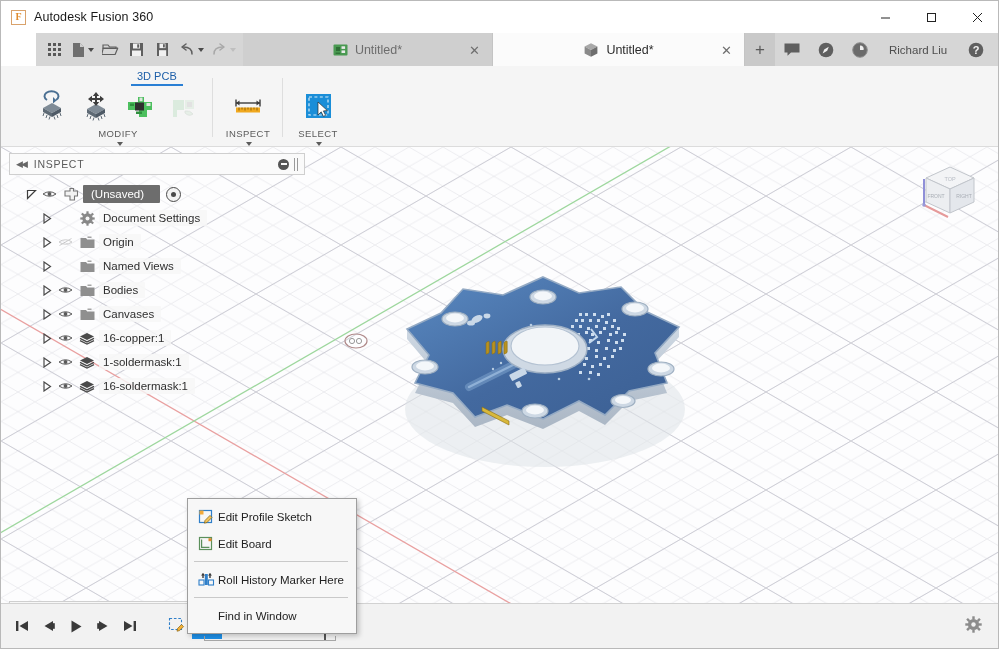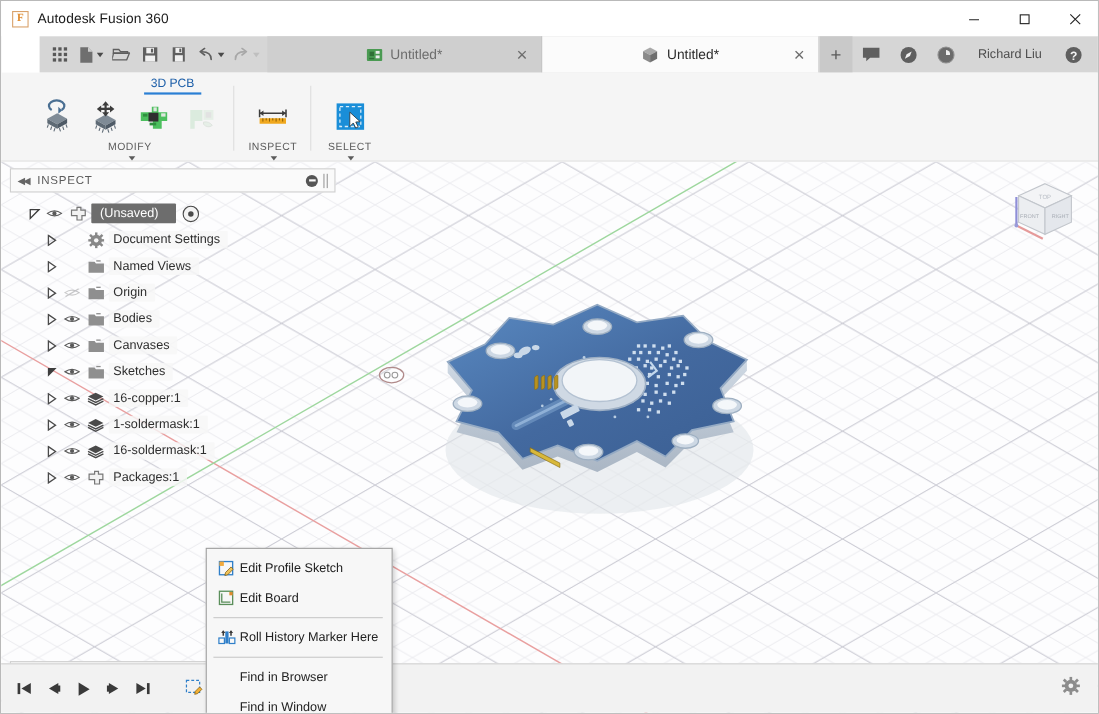--- a/index.html
+++ b/index.html
@@ -751,113 +751,93 @@
           </span>
           <span class="tname">Document Settings</span>
         </div>
 
         <div class="trow" style="padding-left:30px">
           <span class="tarrow">
             <svg width="10" height="11" viewBox="0 0 10 11">
                 <path d="M2 1 L8.5 5.5 L2 10 Z" fill="none" stroke="#4a4a4a" stroke-width="1.2"></path>
               </svg>
           </span>
+          <span class="teye off">
+            <svg width="15" height="10" viewBox="0 0 15 10">
+                <path d="M1 5 Q7.5 0.5 14 5 Q7.5 9.5 1 5 Z" fill="none" stroke="#5a5a5a" stroke-width="1"></path>
+                <line x1="1.5" y1="8.5" x2="13.5" y2="1.5" stroke="#5a5a5a" stroke-width="1"></line>
+              </svg>
+          </span>
+          <span class="ticon">
+            <svg width="15" height="13" viewBox="0 0 15 13">
+                <path d="M0.5 2 h5.5 l1.2 1.6 h7.3 v8.4 h-14 z" fill="#8f8f8f"></path>
+                <rect x="7.5" y="0.6" width="4" height="1.2" fill="#8f8f8f"></rect>
+              </svg>
+          </span>
+          <span class="tname">Origin</span>
+        </div>
+
+        <div class="trow" style="padding-left:30px">
+          <span class="tarrow">
+            <svg width="10" height="11" viewBox="0 0 10 11">
+                <path d="M2 1 L8.5 5.5 L2 10 Z" fill="none" stroke="#4a4a4a" stroke-width="1.2"></path>
+              </svg>
+          </span>
           <span class="teye"></span>
           <span class="ticon">
             <svg width="15" height="13" viewBox="0 0 15 13">
                 <path d="M0.5 2 h5.5 l1.2 1.6 h7.3 v8.4 h-14 z" fill="#8f8f8f"></path>
                 <rect x="7.5" y="0.6" width="4" height="1.2" fill="#8f8f8f"></rect>
               </svg>
           </span>
           <span class="tname">Named Views</span>
         </div>
 
         <div class="trow" style="padding-left:30px">
           <span class="tarrow">
             <svg width="10" height="11" viewBox="0 0 10 11">
                 <path d="M2 1 L8.5 5.5 L2 10 Z" fill="none" stroke="#4a4a4a" stroke-width="1.2"></path>
               </svg>
           </span>
-          <span class="teye off">
+          <span class="teye">
             <svg width="15" height="10" viewBox="0 0 15 10">
                 <path d="M1 5 Q7.5 0.5 14 5 Q7.5 9.5 1 5 Z" fill="none" stroke="#5a5a5a" stroke-width="1"></path>
-                <line x1="1.5" y1="8.5" x2="13.5" y2="1.5" stroke="#5a5a5a" stroke-width="1"></line>
+                <circle cx="7.5" cy="5" r="1.9" fill="#5a5a5a"></circle>
               </svg>
           </span>
           <span class="ticon">
             <svg width="15" height="13" viewBox="0 0 15 13">
                 <path d="M0.5 2 h5.5 l1.2 1.6 h7.3 v8.4 h-14 z" fill="#8f8f8f"></path>
                 <rect x="7.5" y="0.6" width="4" height="1.2" fill="#8f8f8f"></rect>
               </svg>
           </span>
-          <span class="tname">Origin</span>
+          <span class="tname">Bodies</span>
         </div>
 
         <div class="trow" style="padding-left:30px">
           <span class="tarrow">
             <svg width="10" height="11" viewBox="0 0 10 11">
                 <path d="M2 1 L8.5 5.5 L2 10 Z" fill="none" stroke="#4a4a4a" stroke-width="1.2"></path>
               </svg>
           </span>
           <span class="teye">
             <svg width="15" height="10" viewBox="0 0 15 10">
                 <path d="M1 5 Q7.5 0.5 14 5 Q7.5 9.5 1 5 Z" fill="none" stroke="#5a5a5a" stroke-width="1"></path>
                 <circle cx="7.5" cy="5" r="1.9" fill="#5a5a5a"></circle>
               </svg>
           </span>
           <span class="ticon">
             <svg width="15" height="13" viewBox="0 0 15 13">
                 <path d="M0.5 2 h5.5 l1.2 1.6 h7.3 v8.4 h-14 z" fill="#8f8f8f"></path>
                 <rect x="7.5" y="0.6" width="4" height="1.2" fill="#8f8f8f"></rect>
               </svg>
           </span>
-          <span class="tname">Bodies</span>
-        </div>
-
-        <div class="trow" style="padding-left:30px">
-          <span class="tarrow">
-            <svg width="10" height="11" viewBox="0 0 10 11">
-                <path d="M2 1 L8.5 5.5 L2 10 Z" fill="none" stroke="#4a4a4a" stroke-width="1.2"></path>
-              </svg>
-          </span>
-          <span class="teye">
-            <svg width="15" height="10" viewBox="0 0 15 10">
-                <path d="M1 5 Q7.5 0.5 14 5 Q7.5 9.5 1 5 Z" fill="none" stroke="#5a5a5a" stroke-width="1"></path>
-                <circle cx="7.5" cy="5" r="1.9" fill="#5a5a5a"></circle>
-              </svg>
-          </span>
-          <span class="ticon">
-            <svg width="15" height="13" viewBox="0 0 15 13">
-                <path d="M0.5 2 h5.5 l1.2 1.6 h7.3 v8.4 h-14 z" fill="#8f8f8f"></path>
-                <rect x="7.5" y="0.6" width="4" height="1.2" fill="#8f8f8f"></rect>
-              </svg>
-          </span>
           <span class="tname">Canvases</span>
         </div>
 
-        <div class="trow" style="padding-left:30px">
-          <span class="tarrow">
-            <svg width="11" height="11" viewBox="0 0 11 11">
-                <path d="M1.5 1.5 L9.5 1.5 L1.5 9.5 Z" fill="#3d3d3d"></path>
-              </svg>
-          </span>
-          <span class="teye">
-            <svg width="15" height="10" viewBox="0 0 15 10">
-                <path d="M1 5 Q7.5 0.5 14 5 Q7.5 9.5 1 5 Z" fill="none" stroke="#5a5a5a" stroke-width="1"></path>
-                <circle cx="7.5" cy="5" r="1.9" fill="#5a5a5a"></circle>
-              </svg>
-          </span>
-          <span class="ticon">
-            <svg width="15" height="13" viewBox="0 0 15 13">
-                <path d="M0.5 2 h5.5 l1.2 1.6 h7.3 v8.4 h-14 z" fill="#8f8f8f"></path>
-                <rect x="7.5" y="0.6" width="4" height="1.2" fill="#8f8f8f"></rect>
-              </svg>
-          </span>
-          <span class="tname">Sketches</span>
-        </div>
 
 
 
         <div class="trow" style="padding-left:30px">
           <span class="tarrow">
             <svg width="10" height="11" viewBox="0 0 10 11">
                 <path d="M2 1 L8.5 5.5 L2 10 Z" fill="none" stroke="#4a4a4a" stroke-width="1.2"></path>
               </svg>
           </span>
           <span class="teye">
@@ -913,39 +893,20 @@
           <span class="ticon">
             <svg width="16" height="13" viewBox="0 0 16 13">
               <path d="M8 1 L15 4.5 L8 8 L1 4.5 Z" fill="#4a4a4a"></path>
               <path d="M1 6.4 L8 9.9 L15 6.4" fill="none" stroke="#4a4a4a" stroke-width="1.3"></path>
               <path d="M1 8.6 L8 12.1 L15 8.6" fill="none" stroke="#4a4a4a" stroke-width="1.3"></path>
             </svg>
           </span>
           <span class="tname">16-soldermask:1</span>
         </div>
 
-        <div class="trow" style="padding-left:30px">
-          <span class="tarrow">
-            <svg width="10" height="11" viewBox="0 0 10 11">
-                <path d="M2 1 L8.5 5.5 L2 10 Z" fill="none" stroke="#4a4a4a" stroke-width="1.2"></path>
-              </svg>
-          </span>
-          <span class="teye">
-            <svg width="15" height="10" viewBox="0 0 15 10">
-                <path d="M1 5 Q7.5 0.5 14 5 Q7.5 9.5 1 5 Z" fill="none" stroke="#5a5a5a" stroke-width="1"></path>
-                <circle cx="7.5" cy="5" r="1.9" fill="#5a5a5a"></circle>
-              </svg>
-          </span>
-          <span class="ticon">
-            <svg width="16" height="15" viewBox="0 0 16 15">
-                <path d="M2 4 h5 v-2.5 h3.5 v2.5 h4 v5 h-3 v4 h-4.5 v-4 h-5 z" fill="#f2f2f2" stroke="#777" stroke-width="1.1"></path>
-              </svg>
-          </span>
-          <span class="tname">Packages:1</span>
-        </div>
 
       </div>
     </div>
 
     <div class="ctxmenu">
       <div class="ctxitem">
         <span class="ctxicon">
           <svg width="16" height="16" viewBox="0 0 16 16">
             <rect x="1.5" y="1.5" width="12" height="12" fill="none" stroke="#2f7fc9" stroke-width="1.2"></rect>
             <rect x="1.5" y="1.5" width="4" height="4" fill="#f2a93b"></rect>
@@ -972,23 +933,20 @@
             <rect x="10.5" y="8" width="5" height="5" fill="none" stroke="#2f7fc9" stroke-width="1.1"></rect>
             <rect x="6.8" y="2" width="3" height="11" fill="#2f7fc9"></rect>
             <path d="M5 1.5 L5 6 M12 1.5 L12 6" stroke="#3a3a3a" stroke-width="1.4"></path>
             <path d="M3 3.5 L5 1.2 L7 3.5 Z" fill="#3a3a3a"></path>
             <path d="M10 3.5 L12 1.2 L14 3.5 Z" fill="#3a3a3a"></path>
           </svg>
         </span>
         <span>Roll History Marker Here</span>
       </div>
       <div class="ctxsep"></div>
-      <div class="ctxitem noicon">
-        <span>Find in Browser</span>
-      </div>
       <div class="ctxitem noicon">
         <span>Find in Window</span>
       </div>
     </div>
 
     <div class="comments">
       <span class="comments-label">COMMENTS</span>
     </div>
 
     <div class="navbar">

